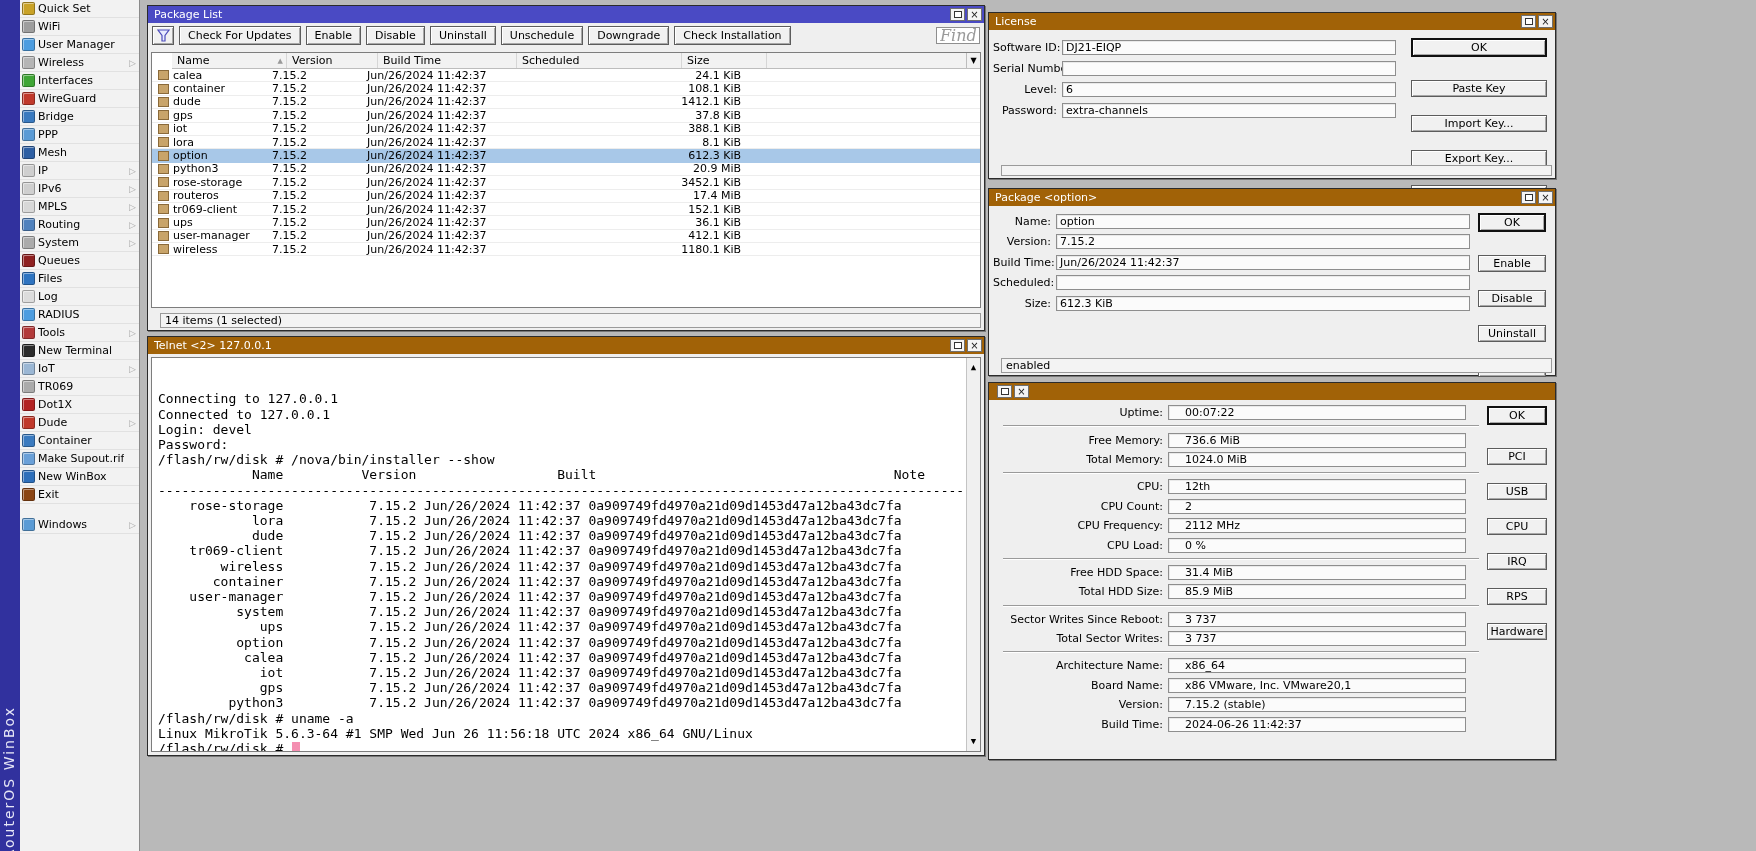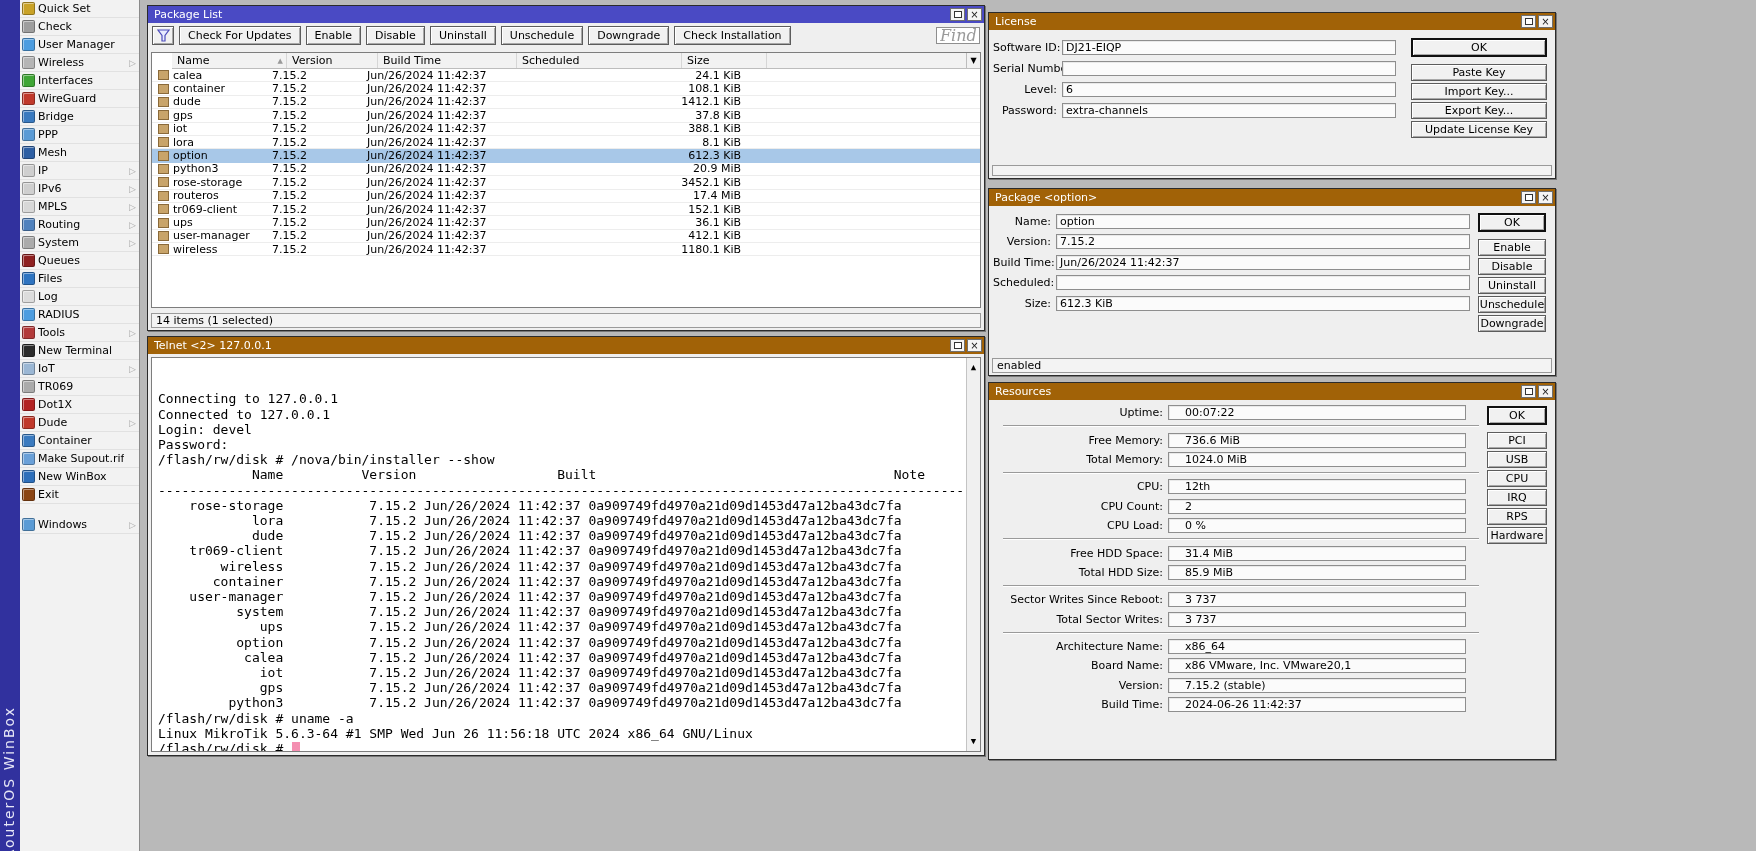--- a/index.html
+++ b/index.html
@@ -23,33 +23,33 @@
   .titlebar { height:17px; display:flex; align-items:center; padding:0 2px 0 6px; color:#fff; }
   .titlebar.active { background:#4a4ac4; }
   .titlebar.inactive { background:#a16207; }
   .titlebar .title { flex:1; white-space:nowrap; overflow:hidden; }
   .tb-btn { width:15px; height:13px; background:#f4f4f4; border:1px solid #6f6f6f; margin-left:2px; display:flex; align-items:center; justify-content:center; font-size:10px; line-height:1; color:#222; cursor:default; }
   .tb-btn.min i { width:8px; height:7px; border:1px solid #333; display:block; background:#fff; }
 
   
   .btn { height:17px; background:#f1f1f1; border:1px solid #5c5c5c; box-shadow:inset 1px 1px 0 #ffffff, inset -1px -1px 0 #a8a8a8; font-family:inherit; font-size:11px; color:#000; cursor:default; }
   .btn.default { border:2px solid #101010; }
-  .btn-col { position:absolute; display:flex; flex-direction:column; gap:2px; }
+  .btn-col { position:absolute; display:flex; flex-direction:column; gap:18px; }
   .btn-col .btn { width:100%; height:17px; }
   .btn-col .btn.default { margin-bottom:5px; height:19px; }
 
   
   .fields { position:absolute; }
   .f-row { display:flex; align-items:center; gap:5px; }
   .f-label { text-align:right; white-space:nowrap; }
   .f-input { height:15px; border:1px solid #8e8e8e; background:#fbfbfb; padding:0 3px; display:flex; align-items:center; box-shadow:inset 1px 1px 0 rgba(0,0,0,.07); overflow:hidden; white-space:nowrap; }
   .sep-row { position:relative; height:8px !important; }
   .sep-row::after { content:""; position:absolute; left:10px; right:4px; top:3px; border-top:1px solid #9a9a9a; border-bottom:1px solid #ffffff; }
 
-  .win-status { position:absolute; left:3px; right:3px; bottom:2px; height:15px; border:1px solid #9a9a9a; background:#f3f3f3; display:flex; align-items:center; padding:0 4px; }
+  .win-status { position:absolute; left:12px; right:3px; bottom:2px; height:15px; border:1px solid #9a9a9a; background:#f3f3f3; display:flex; align-items:center; padding:0 4px; }
 
   
   #win-packages { left:147px; top:5px; width:838px; height:326px; }
   #win-packages .toolbar { height:25px; display:flex; align-items:center; gap:5px; padding:0 4px; }
   .tool-btn { height:19px; padding:0 8px; background:#f1f1f1; border:1px solid #5c5c5c; box-shadow:inset 1px 1px 0 #fff, inset -1px -1px 0 #a8a8a8; font-family:inherit; font-size:11px; }
   .filter-btn { width:22px; height:19px; display:flex; align-items:center; justify-content:center; background:#f1f1f1; border:1px solid #5c5c5c; box-shadow:inset 1px 1px 0 #fff, inset -1px -1px 0 #a8a8a8; }
   .find-input { margin-left:auto; width:44px; height:17px; border:1px solid #8e8e8e; background:#fff; font-family:"DejaVu Serif", "Liberation Serif", serif; font-style:italic; font-size:16px; padding:0 3px; color:#333; }
   .find-input::placeholder { color:#9a9a9a; }
   .pkg-table { position:absolute; left:3px; top:46px; right:3px; bottom:22px; background:#fff; border:1px solid #7d7d7d; overflow:hidden; }
   .pkg-header { height:16px; display:flex; background:#f2f2f2; border-bottom:1px solid #bdbdbd;margin-left:20px; }
@@ -110,21 +110,21 @@
   <div>
 
       <div class="side-item">
         <span class="side-icon" style="background: rgb(201, 162, 39);"></span>
         <span class="side-label">Quick Set</span>
         <span class="side-arrow" style="visibility: hidden;">▷</span>
       </div>
 
       <div class="side-item">
         <span class="side-icon" style="background: rgb(158, 158, 158);"></span>
-        <span class="side-label">Check</span>
+        <span class="side-label">WiFi</span>
         <span class="side-arrow" style="visibility: hidden;">▷</span>
       </div>
 
       <div class="side-item">
         <span class="side-icon" style="background: rgb(77, 157, 224);"></span>
         <span class="side-label">User Manager</span>
         <span class="side-arrow" style="visibility: hidden;">▷</span>
       </div>
 
       <div class="side-item">
@@ -638,21 +638,20 @@
       <button class="btn">Disable</button>
       <button class="btn">Uninstall</button>
       <button class="btn">Unschedule</button>
       <button class="btn">Downgrade</button>
   </div>
   <div class="win-status">enabled</div>
 </div>
 
 <div class="win" id="win-res">
   <div class="titlebar inactive">
-    <span class="title">Resources</span>
     <span class="tb-btn min">
         <i></i>
       </span>
     <span class="tb-btn close">×</span>
   </div>
   <div class="fields">
 
       <div class="f-row">
         <span class="f-label">Uptime:</span>
         <span class="f-input">
@@ -691,20 +690,26 @@
         </span>
       </div>
 
       <div class="f-row">
         <span class="f-label">CPU Count:</span>
         <span class="f-input">
           <span>2</span>
         </span>
       </div>
 
+      <div class="f-row">
+        <span class="f-label">CPU Frequency:</span>
+        <span class="f-input">
+          <span>2112 MHz</span>
+        </span>
+      </div>
 
       <div class="f-row">
         <span class="f-label">CPU Load:</span>
         <span class="f-input">
           <span>0 %</span>
         </span>
       </div>
 
       <div class="f-row sep-row">
         

